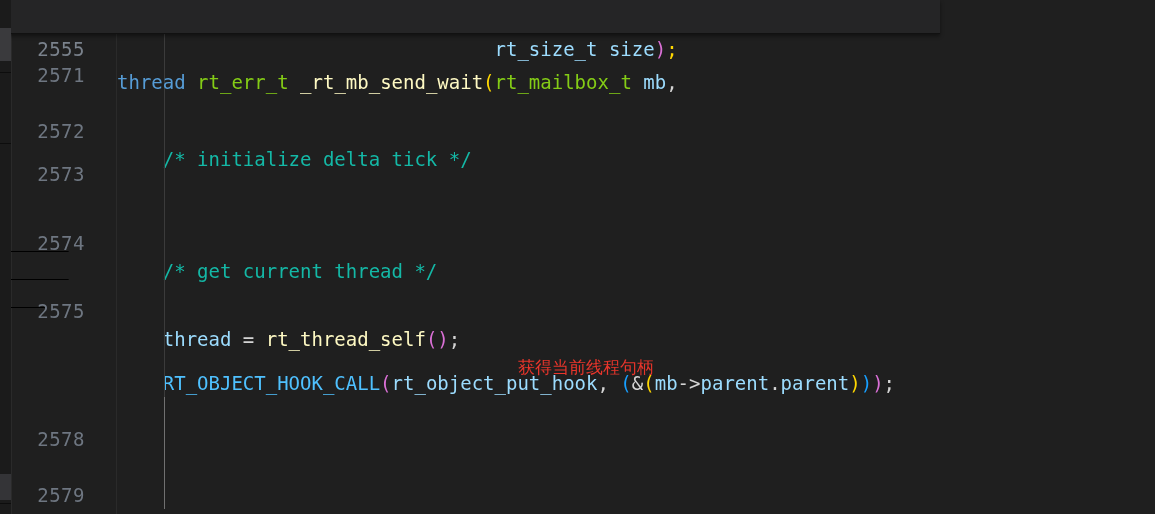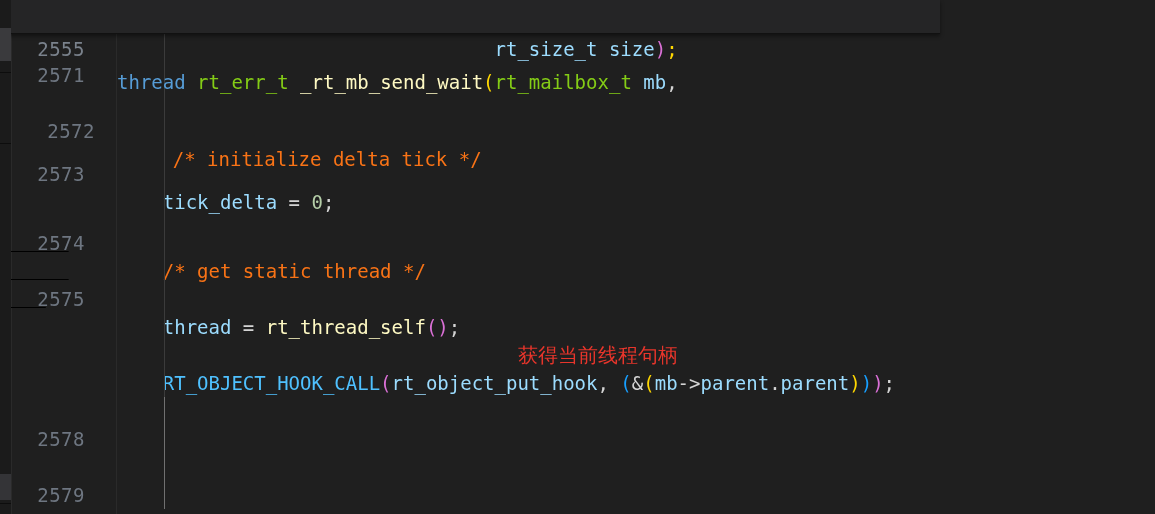--- a/index.html
+++ b/index.html
@@ -74,21 +74,21 @@
   .src {
     position: absolute;
     left: 117px;
     white-space: pre;
     font-size: 19px;
     letter-spacing: 0px;
   }
   .note {
     color: #e8352b;
     font-family: "DejaVu Sans", "Liberation Sans", sans-serif;
-    font-size: 20px;
+    font-size: 17px;
   }
 
   
   .sticky {
     position: absolute;
     left: 0; top: 0;
     width: 940px;
     height: 33px;
     line-height: 33px;
     background: #252526;
@@ -117,21 +117,21 @@
   .guide {
     position: absolute;
     width: 1px;
     background: #3b3b3b;
     z-index: 12;
   }
   .guide.active { background: #707070; }
 
   
   .t-plain   { color: #d4d4d4; }
-  .t-comment { color: #f97316; text-align: right; }
+  .t-comment { color: #14b8a6; text-align: right; }
   .t-kw      { color: #569cd6; }   
   .t-type    { color: #84cc16; }   
   .t-fn      { color: #fef9c3; }   
   .t-var     { color: #9cdcfe; }   
   .t-macro   { color: #4fc1ff; }   
   .t-num     { color: #b5cea8; }   
   .b-1       { color: #ffd700; }   
   .b-2       { color: #da70d6; }   
   .b-3       { color: #179fff; }   
 </style>
@@ -148,36 +148,35 @@
     <div class="pre-sliver">
       <span class="ln">2554</span>
       <span class="src"><span class="t-plain">                                 </span><span class="t-var">rt_size_t</span><span class="t-plain"> </span><span class="t-var">size</span><span class="b-2">)</span><span class="b-1">;</span></span>
     </div>
 
     <div class="row" style="top:33px;">
       <span class="ln">2571</span>
       <span class="src"></span>
     </div>
 
-    <div class="row" style="top:61px;margin-left:10px;">
+    <div class="row" style="top:61px;">
       <span class="ln">2572</span>
       <span class="src"><span class="t-plain">    </span><span class="t-comment">/* initialize delta tick */</span></span>
     </div>
 
     <div class="row" style="top:76px;">
       <span class="ln">2573</span>
-      <span class="src"><span class="t-plain">    </span><span class="t-var">tick_delta</span><span class="t-plain"> = </span><span class="t-num">0</span><span class="t-plain">;</span></span>
     </div>
 
     <div class="row" style="top:117px;text-decoration:underline;">
       <span class="ln">2574</span>
-      <span class="src"><span class="t-plain">    </span><span class="t-comment">/* get static thread */</span></span>
-    </div>
-
-    <div class="row" style="top:145px;">
+      <span class="src"><span class="t-plain">    </span><span class="t-comment">/* get current thread */</span></span>
+    </div>
+
+    <div class="row" style="top:157px;">
       <span class="ln">2575</span>
       <span class="src"><span class="t-plain">    </span><span class="t-var">thread</span><span class="t-plain"> = </span><span class="t-fn">rt_thread_self</span><span class="b-2">()</span><span class="t-plain">;</span></span>
       <span class="note" style="position:absolute;left:518px;">获得当前线程句柄</span>
     </div>
 
 
     <div class="row" style="top:201px;">
       <span class="src"><span class="t-plain">    </span><span class="t-macro">RT_OBJECT_HOOK_CALL</span><span class="b-2">(</span><span class="t-var">rt_object_put_hook</span><span class="t-plain">, </span><span class="b-3">(</span><span class="t-plain">&amp;</span><span class="b-1">(</span><span class="t-var">mb</span><span class="t-plain">-&gt;</span><span class="t-var">parent</span><span class="t-plain">.</span><span class="t-var">parent</span><span class="b-1">)</span><span class="b-3">)</span><span class="b-2">)</span><span class="t-plain">;</span></span>
     </div>
 

